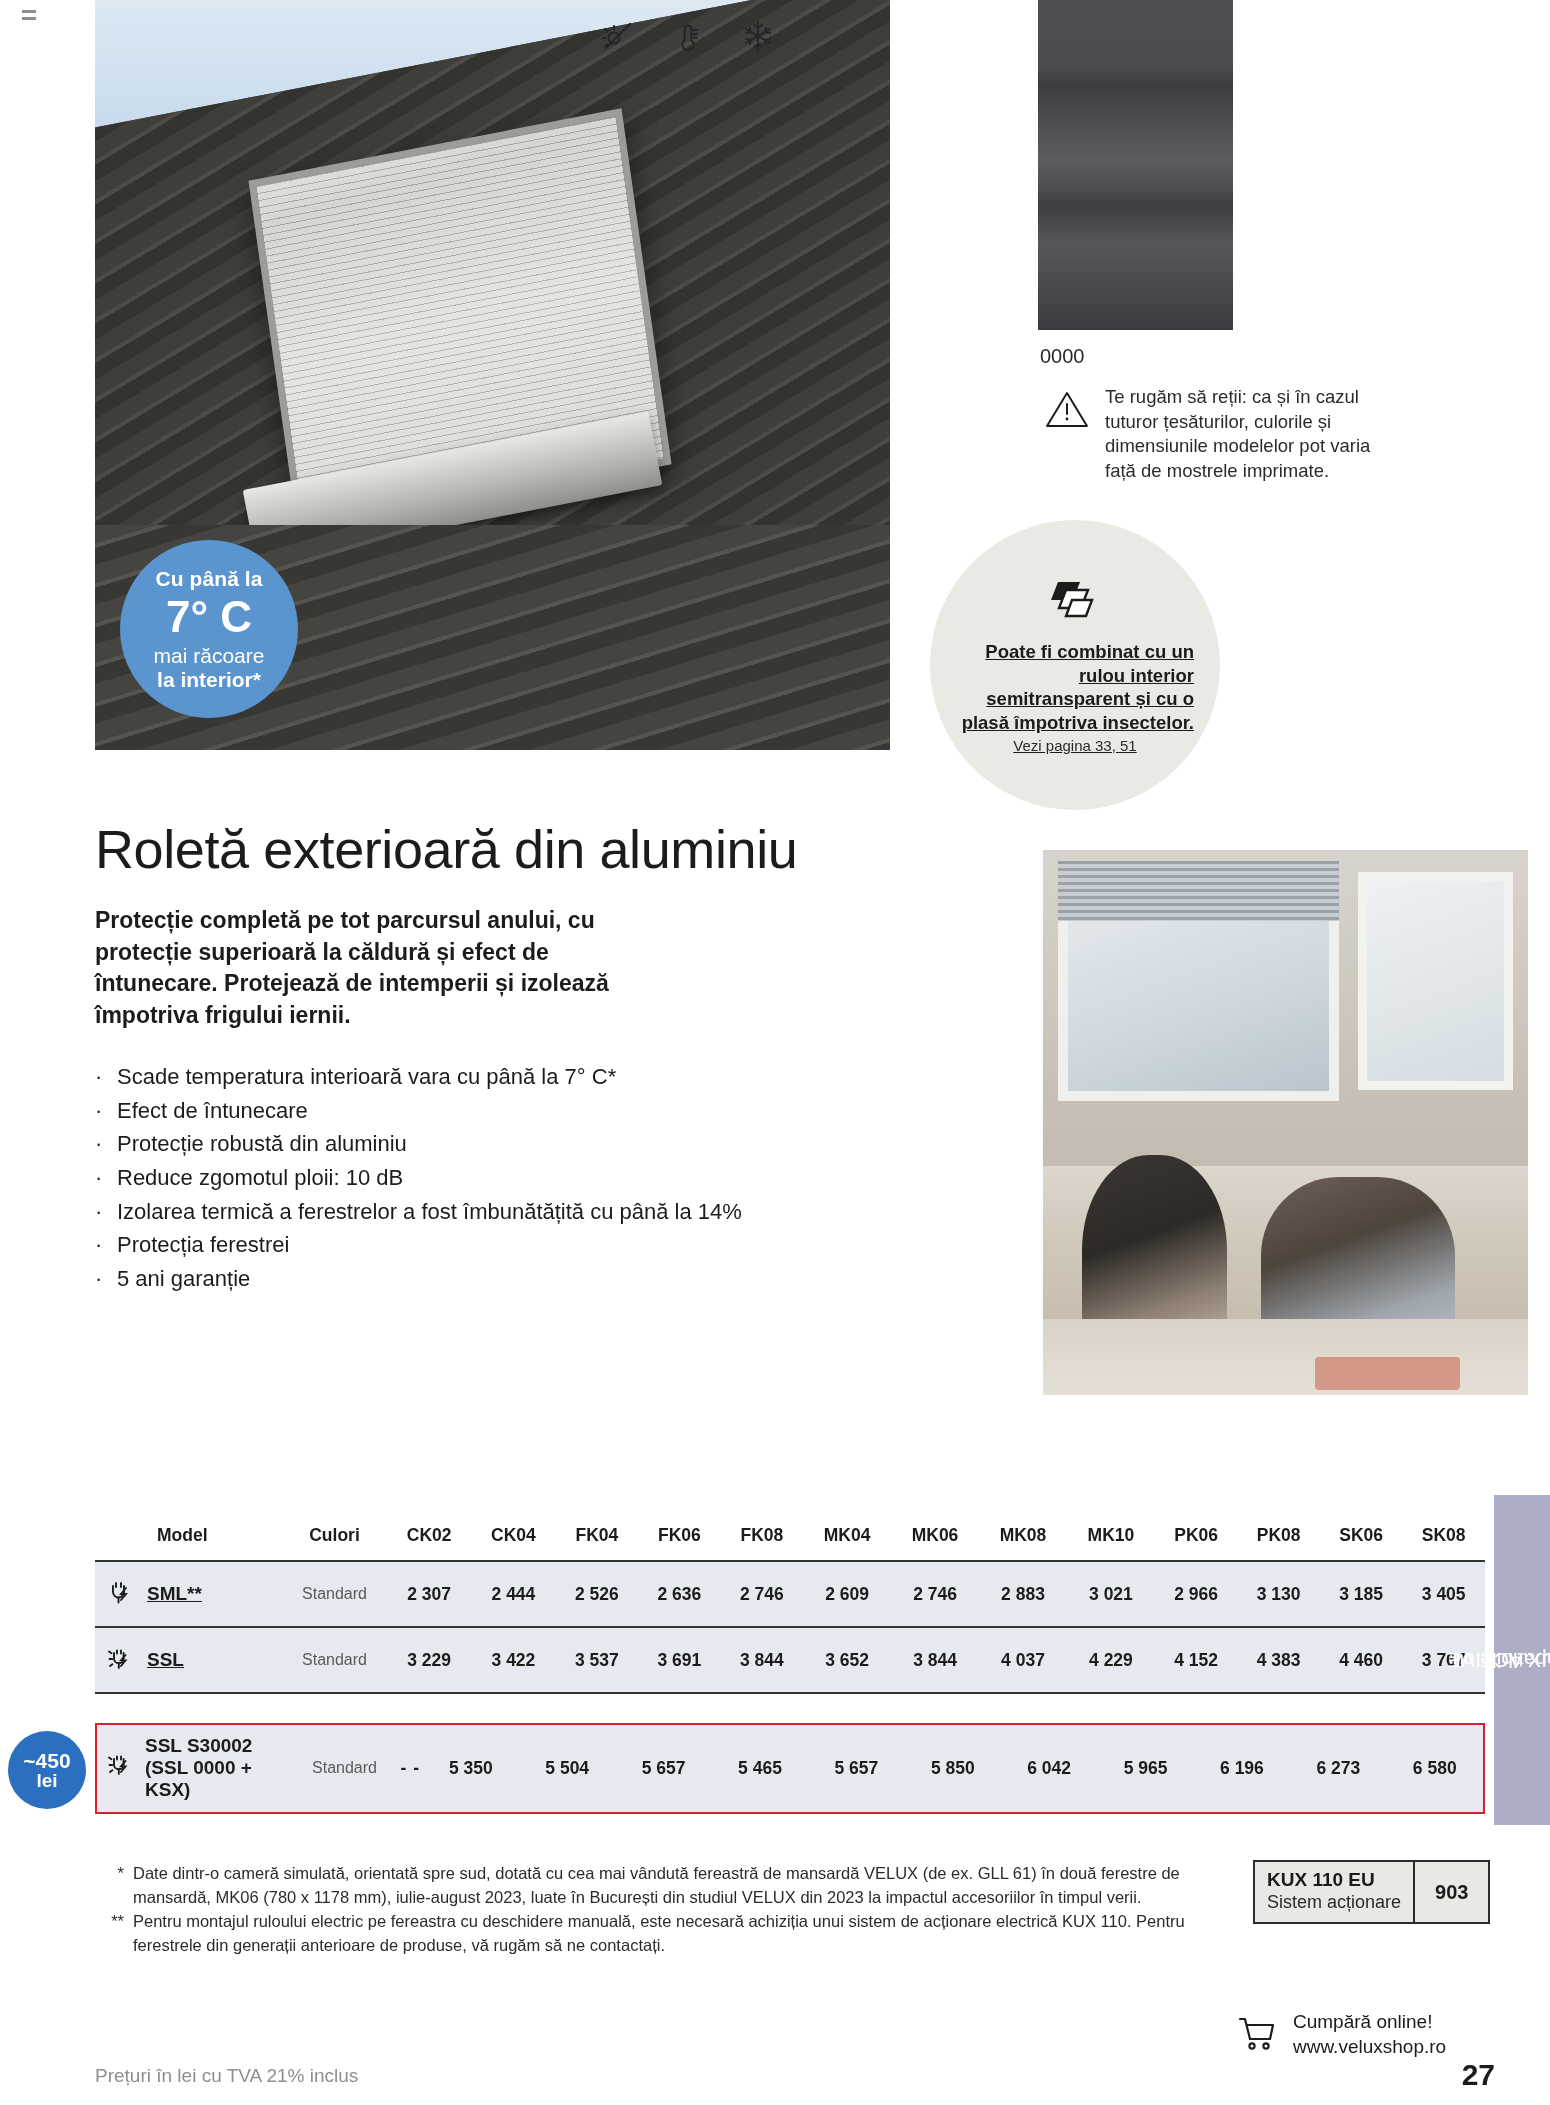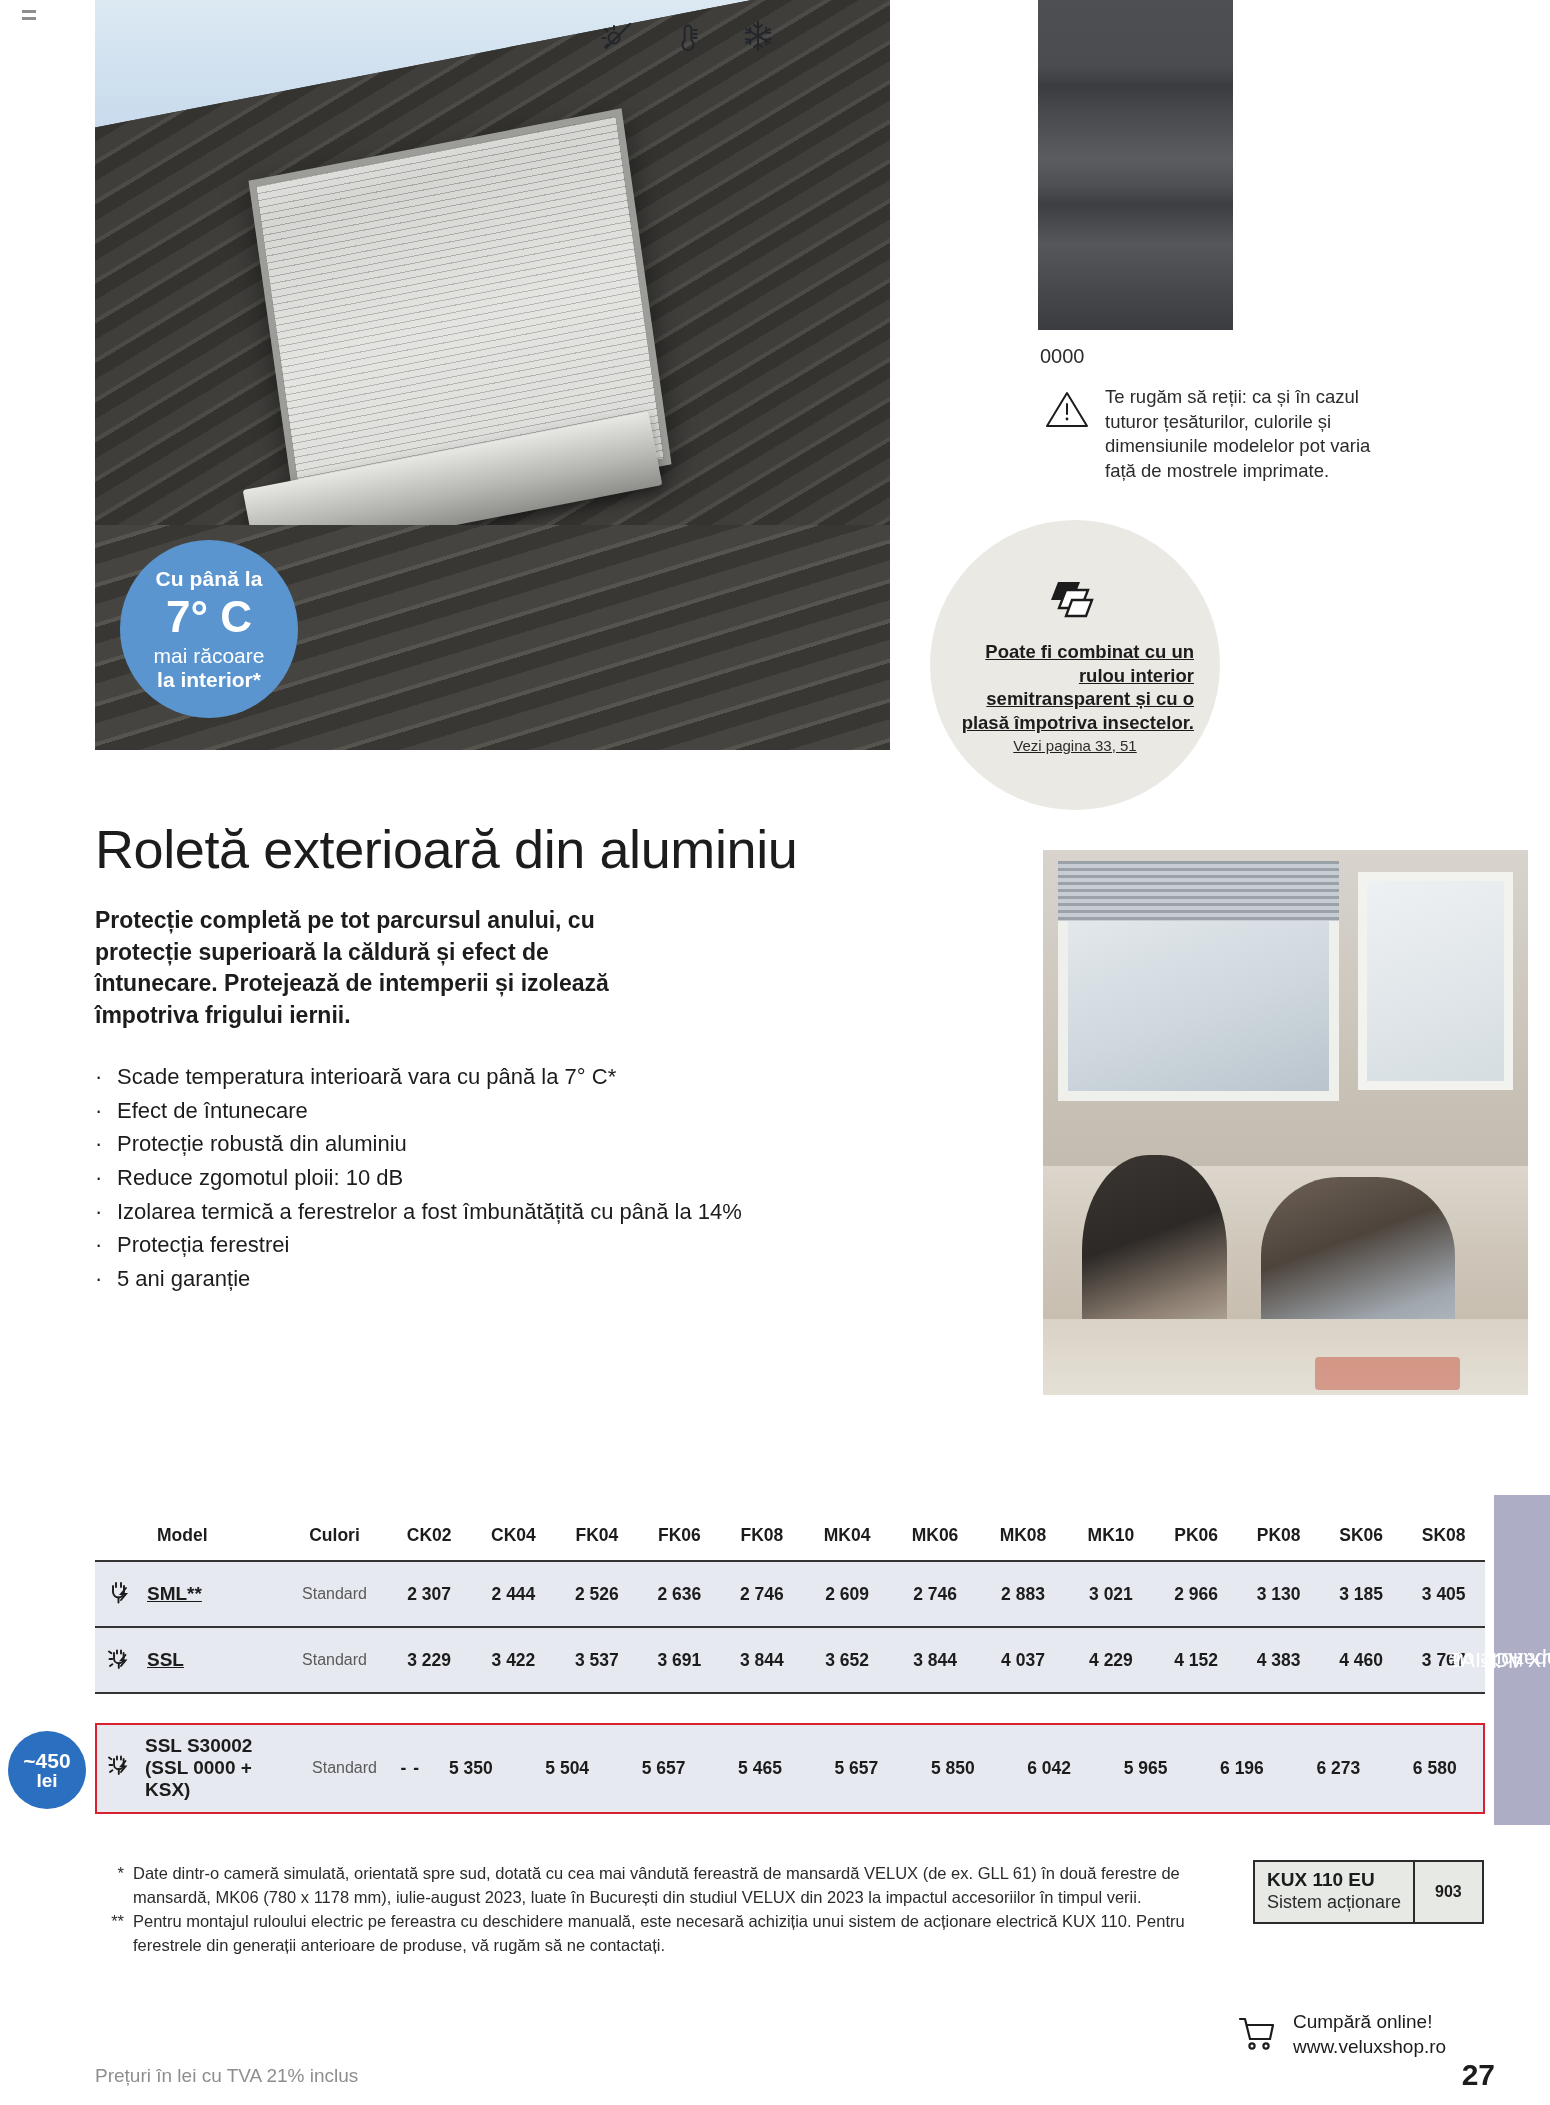--- a/index.html
+++ b/index.html
@@ -133,21 +133,21 @@
   
   .footnotes{position:absolute;left:98px;top:1862px;width:1130px;font-size:16.5px;line-height:1.45;color:#2b2b2b;}
   .fn{display:flex;gap:9px;}
   .fn .mk{flex:0 0 auto;width:26px;text-align:right;}
   .fn .tx{flex:1;}
 
   .kux{position:absolute;left:1253px;top:1860px;display:flex;border:2px solid #2b2b2b;background:#e7e9e5;}
   .kux .left{padding:7px 12px 9px;border-right:2px solid #2b2b2b;line-height:1.2;}
   .kux .t1{font-size:19px;font-weight:700;}
   .kux .t2{font-size:18px;font-weight:400;color:#2b2b2b;}
-  .kux .right{display:flex;align-items:center;justify-content:center;padding:0 20px;font-size:16px;font-weight:700;}
+  .kux .right{display:flex;align-items:center;justify-content:center;padding:0 20px;font-size:20px;font-weight:700;}
 
   
   .sidetab{position:absolute;right:0;top:1495px;width:56px;height:330px;background:#adaec6;}
   .sidetab span{position:absolute;left:50%;top:50%;transform:translate(-50%,-50%) rotate(90deg);
     white-space:nowrap;color:#fff;font-size:21px;line-height:1.12;text-align:center;}
 
   
   .shop{position:absolute;left:1235px;top:2010px;display:flex;gap:14px;align-items:center;}
   .shop .txt{font-size:19px;line-height:1.3;color:#1c1c1c;}
   .vat{position:absolute;left:95px;top:2065px;font-size:19px;color:#8e8e8e;}

